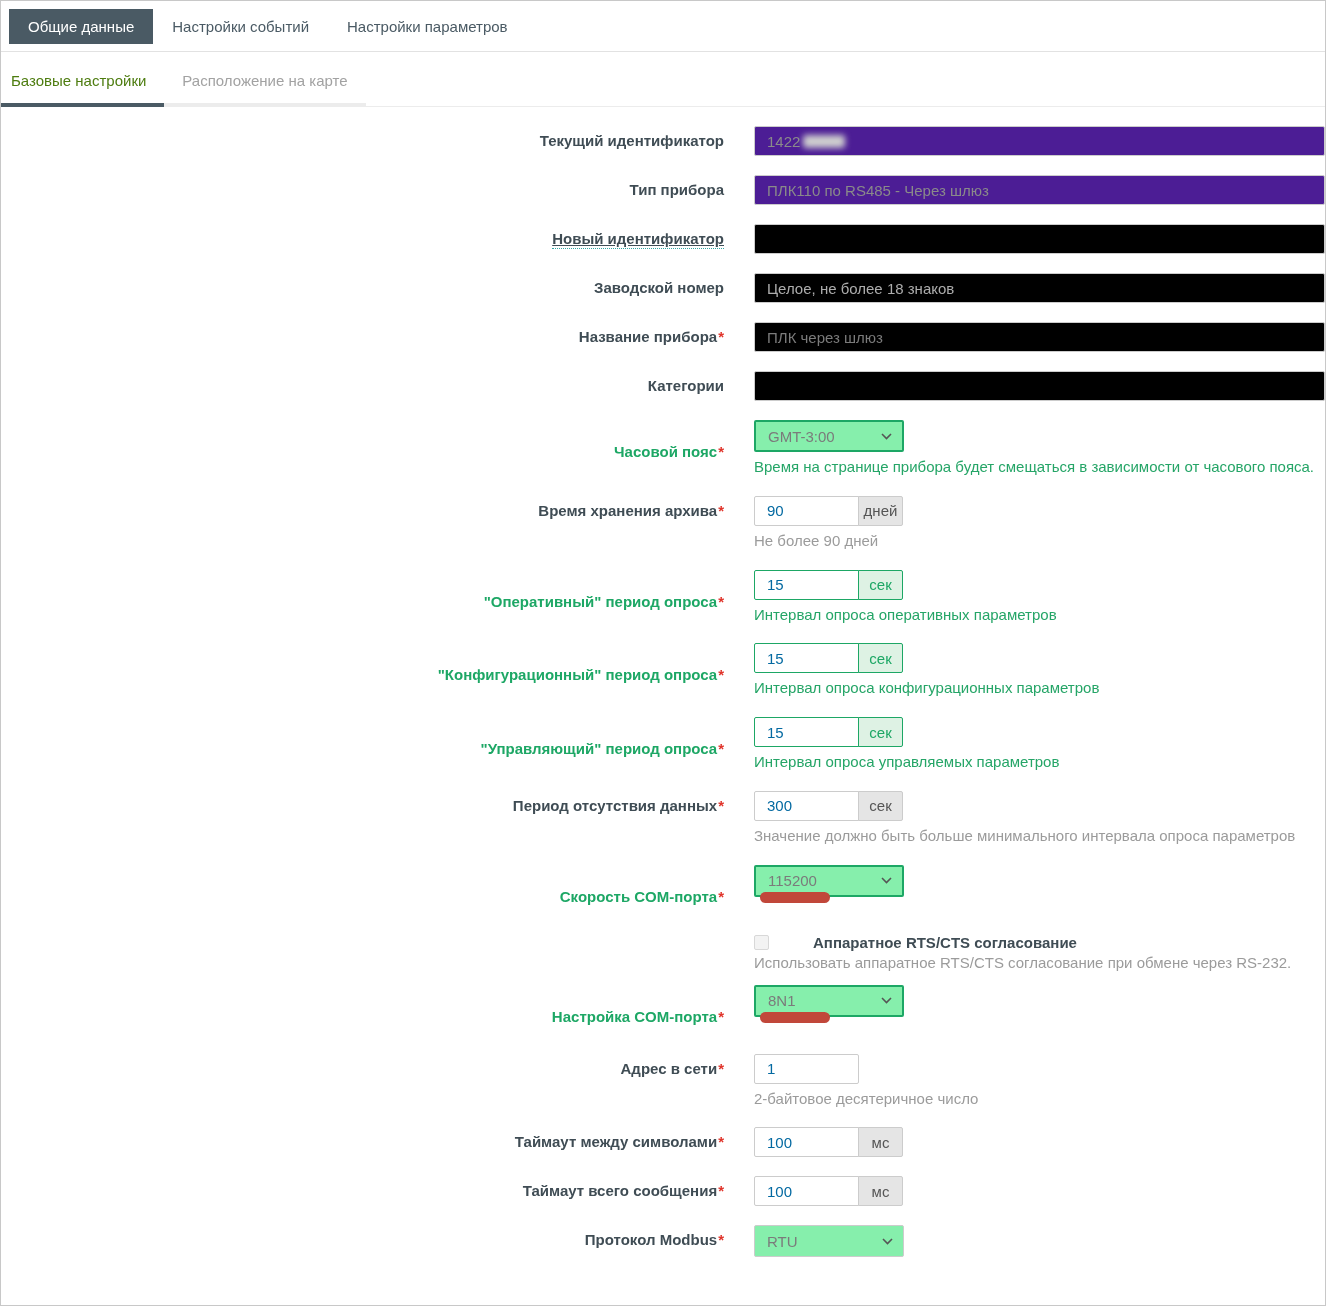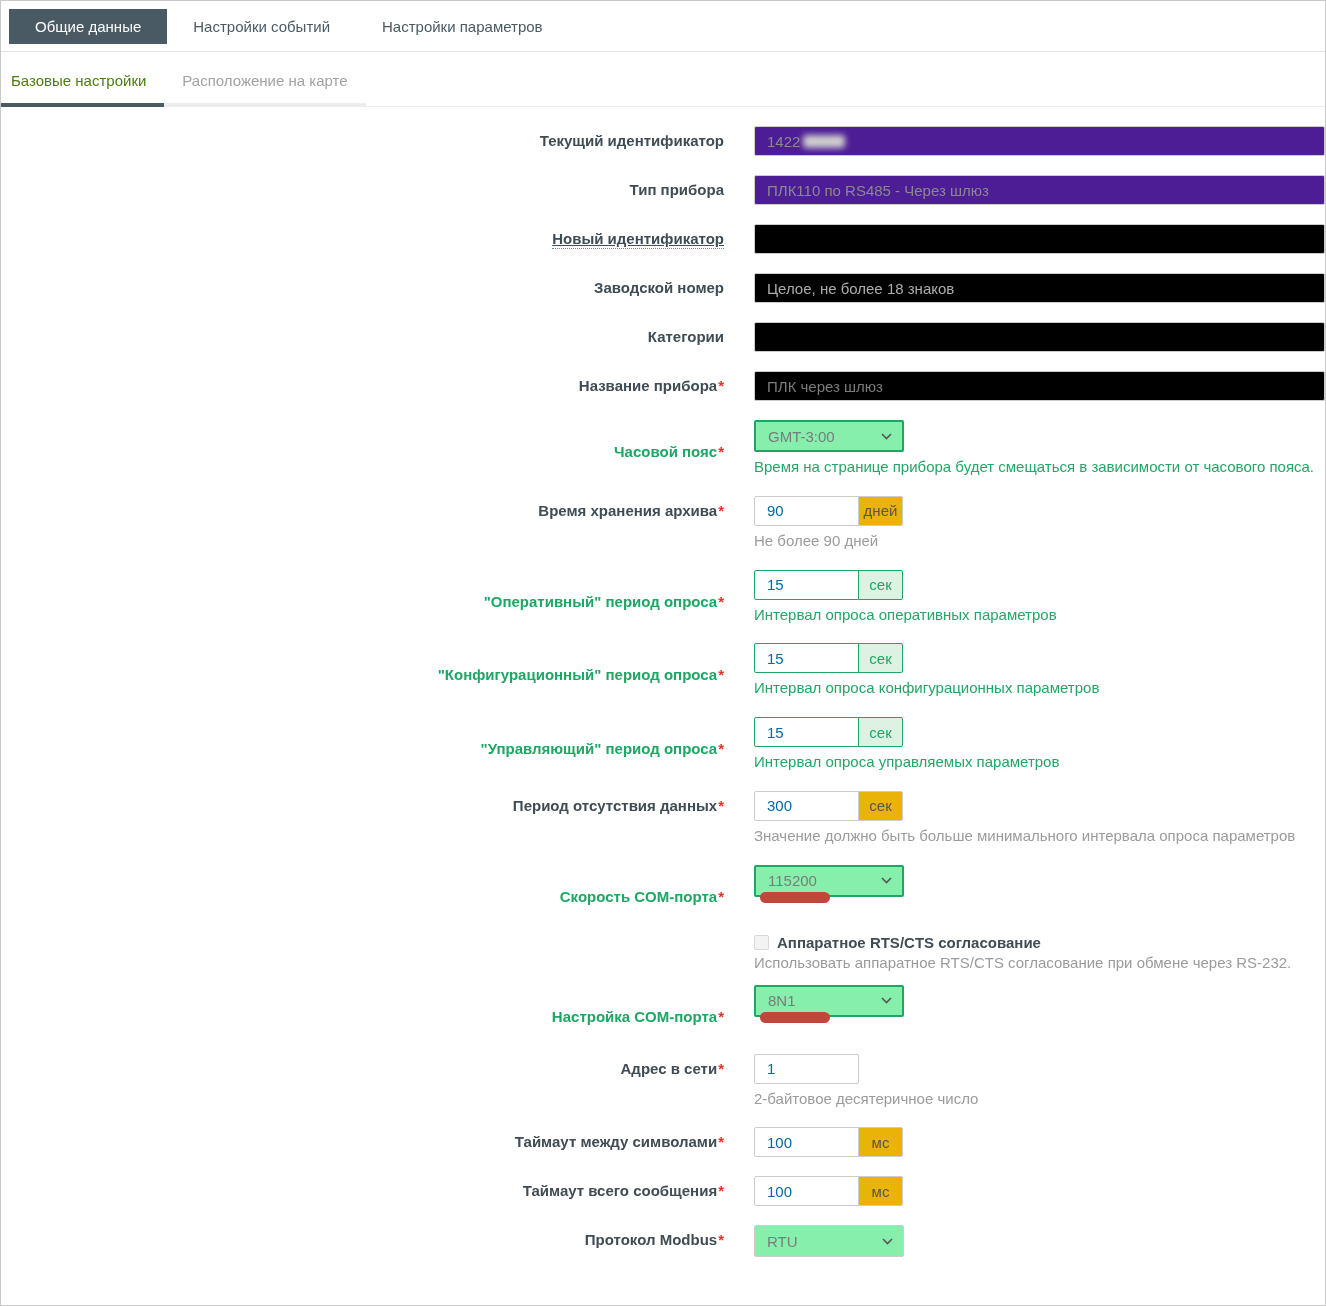--- a/index.html
+++ b/index.html
@@ -12,21 +12,21 @@
     overflow: hidden;
     color: #3f4c54;
   }
   
   .tabs-primary {
     display: flex;
     padding: 8px 8px 7px 8px;
     border-bottom: 1px solid #e2e2e2;
   }
   .tab-p {
-    padding: 9px 26px;
+    padding: 9px 19px;
     font-size: 15px;
     color: #4a5a64;
     cursor: pointer;
     white-space: nowrap;
   }
   .tab-p.active { background: #4a5a64; color: #fff; }
   
   .tabs-secondary {
     display: flex;
     padding-top: 13px;
@@ -110,21 +110,21 @@
     color: #0369a1;
     outline: none;
     background: #fff;
   }
   .ig-addon {
     display: flex; align-items: center; justify-content: center;
     width: 45px; height: 30px;
     margin-left: -1px;
     border: 1px solid #ccc;
     border-radius: 0 2px 2px 0;
-    background: #eab308;
+    background: #e5e5e5;
     font-size: 15px;
     color: #555;
   }
   .input-group.green .ig-input { border-color: #1da765; }
   .input-group.green .ig-addon {
     border-color: #1da765;
     background: #def2e4;
     color: #1da765;
   }
   
@@ -148,21 +148,21 @@
     position: absolute;
     left: 4px; bottom: -8px;
     width: 70px; height: 11px;
     background: #c1473a;
     border-radius: 6px;
   }
   .helper { margin-top: 6px; font-size: 15px; color: #9b9b9b; line-height: 1.25; }
   .helper.green { color: #25a567; }
   
   .check-block { margin-bottom: 14px; }
-  .check-line { display: flex; align-items: center; }
+  .check-line { display: flex; align-items: center; gap: 36px; }
   .checkbox {
     width: 15px; height: 15px;
     margin-right: 8px;
     background: #f3f3f3;
     border: 1px solid #d8d8d8;
     border-radius: 2px;
     cursor: pointer;
     flex: 0 0 15px;
   }
   .check-label { font-size: 15px; font-weight: 700; color: #3f4c54; cursor: pointer; }
@@ -214,32 +214,32 @@
   </div>
 
   <div class="form-row">
     <div class="col-label">Заводской номер</div>
     <div class="col-control">
       <input class="txt-input" type="text" placeholder="Целое, не более 18 знаков" style="">
     </div>
   </div>
 
   <div class="form-row">
+    <div class="col-label">
+      <span>Название прибора</span><span class="req">*</span>
+    </div>
+    <div class="col-control">
+      <input class="txt-input" type="text" value="ПЛК через шлюз" style="">
+    </div>
+  </div>
+
+  <div class="form-row">
     <div class="col-label">Категории</div>
     <div class="col-control">
       <input class="txt-input" type="text" value="" style="">
-    </div>
-  </div>
-
-  <div class="form-row">
-    <div class="col-label">
-      <span>Название прибора</span><span class="req">*</span>
-    </div>
-    <div class="col-control">
-      <input class="txt-input" type="text" value="ПЛК через шлюз" style="">
     </div>
   </div>
 
   <div class="form-row">
     <div class="col-label label-green">
       <span>Часовой пояс</span><span class="req">*</span>
     </div>
     <div class="col-control">
       <div class="select green">
         <span>GMT-3:00</span>

